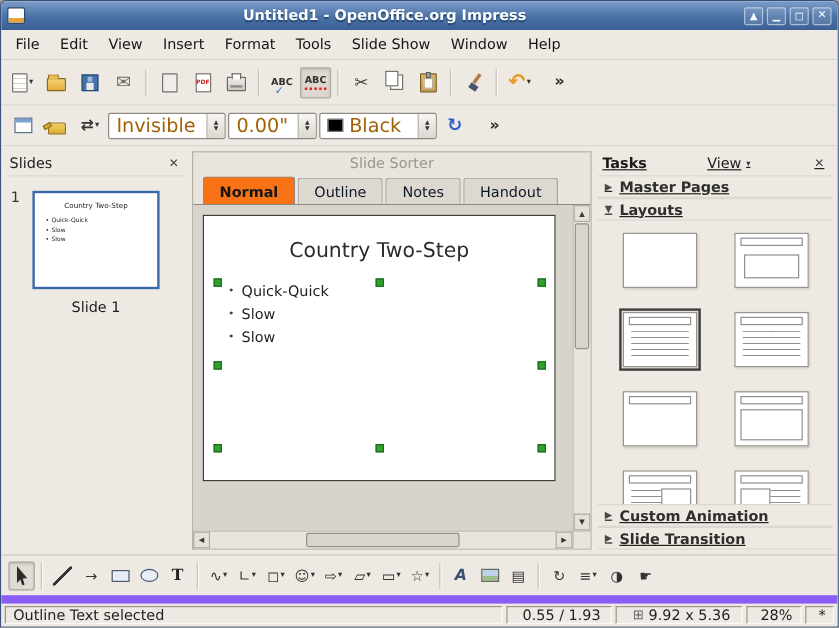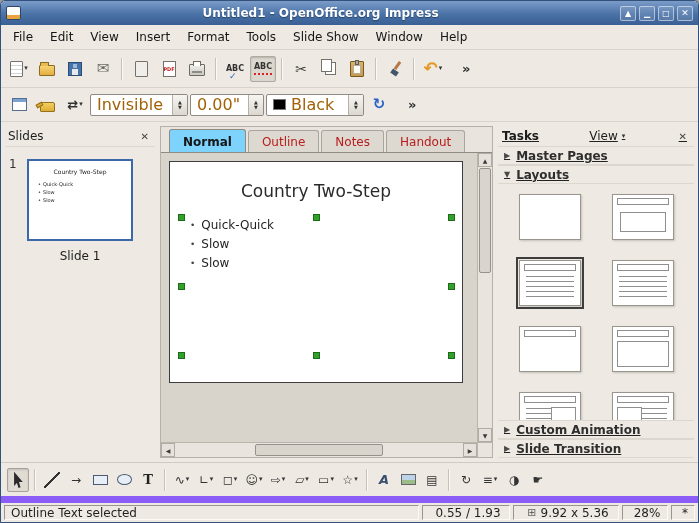--- a/index.html
+++ b/index.html
@@ -114,23 +114,23 @@
   .mini-bullets .b { margin-right:2px; }
   .mini-caption { position:absolute; left:22px; top:102px; width:106px; text-align:center;
                   font-size:12px; color:#1d1d1d; }
 
   .center-panel { flex:1 1 auto; min-width:0; display:flex; flex-direction:column;
                   border:1px solid #b5b1a9; background:#e9e5de; }
   .dock-title { height:18px; flex:0 0 18px; text-align:center; line-height:18px;
                 color:#9a968e; font-size:12px; }
   .tab-row { height:26px; flex:0 0 26px; display:flex; align-items:flex-end; padding:0 8px; gap:2px;
              border-bottom:1px solid #8f8a82; }
-  .tab { padding:4px 13px 3px; font-size:12px; color:#b91c1c; background:#ddd9d1;
+  .tab { padding:4px 13px 3px; font-size:12px; color:#0f172a; background:#ddd9d1;
          border:1px solid #aaa59c; border-bottom:none; border-radius:3px 3px 0 0; margin-bottom:0; }
-  .tab.active { background:#7dd3fc; color:#161616; font-weight:bold; border-color:#8f8a80;
+  .tab.active { background:#f97316; color:#161616; font-weight:bold; border-color:#8f8a80;
                 padding-top:5px; }
   .canvas-area { flex:1 1 auto; min-height:0; display:grid; grid-template-columns:1fr 15px;
                  grid-template-rows:1fr 15px; }
   .canvas { grid-area:1/1; position:relative; background:#d8d4cc; overflow:hidden; }
   .slide { position:absolute; left:8px; top:8px; width:294px; height:222px;
            background:#fff; border:1px solid #3c3c3c; }
   .slide-title { margin-top:19px; text-align:center; font-size:17px; color:#2b2b2b; }
   .slide-bullets { position:absolute; left:20px; top:53px; font-size:12px; color:#1f1f1f; }
   .bullet-line { display:flex; align-items:center; gap:6px; height:19px; }
   .bullet-line .b { font-size:9px; color:#444; }
@@ -338,20 +338,21 @@
             <div><span class="b">•</span><span>Quick-Quick</span></div>
             <div><span class="b">•</span><span>Slow</span></div>
             <div><span class="b">•</span><span>Slow</span></div>
           </div>
         </div>
         <div class="mini-caption">Slide 1</div>
       </div>
     </div>
 
     <div class="center-panel">
+      <div class="dock-title">Slide Sorter</div>
       <div class="tab-row">
         <span class="tab active">Normal</span>
         <span class="tab">Outline</span>
         <span class="tab">Notes</span>
         <span class="tab">Handout</span>
       </div>
       <div class="canvas-area">
         <div class="canvas">
           <div class="slide">
             <div class="slide-title">Country Two-Step</div>

